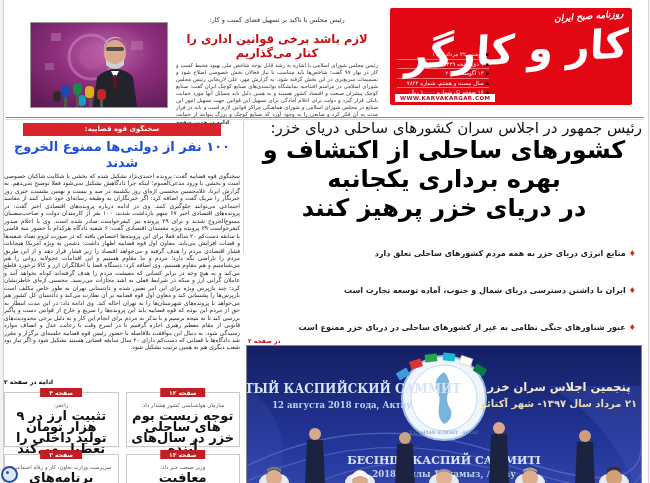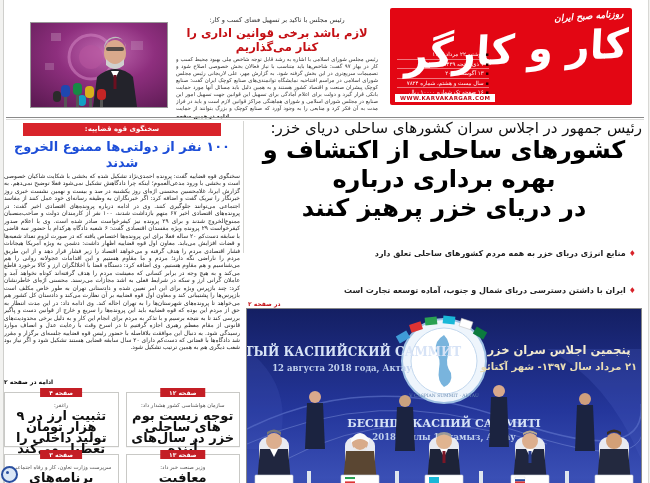--- a/index.html
+++ b/index.html
@@ -14,21 +14,21 @@
   .masthead .dates{position:absolute;left:7px;top:42px;width:92px;direction:rtl;}
   .masthead .dates .d{color:#fff;font-size:5.5px;line-height:8.6px;text-align:right;white-space:nowrap;border-bottom:1px solid rgba(255,255,255,.45);}
   .masthead .dates .d .sq{color:#2b0000;font-size:5px;margin-left:2px;}
   .masthead .site{position:absolute;left:5px;bottom:3px;background:#fff;color:#c00b18;font-size:5.5px;font-weight:bold;padding:1px 5px;letter-spacing:.4px;}
 
   
   .topstory{position:absolute;left:8px;top:14px;width:372px;height:98px;}
   .topstory .photo{position:absolute;left:22px;top:8px;width:136px;height:84px;border:1px solid #999;}
   .topstory .txt{position:absolute;left:168px;top:2px;width:202px;direction:rtl;}
   .topstory .kicker{font-size:6.5px;color:#333;text-align:center;line-height:9px;}
-  .topstory .head{font-size:11.5px;font-weight:bold;color:#c40f14;text-align:center;line-height:14px;margin:1px 0 2px;}
+  .topstory .head{font-size:11.5px;font-weight:bold;color:#c40f14;text-align:center;line-height:14px;margin:7px 0 2px;}
   .topstory .body{font-size:5.4px;line-height:7px;color:#333;text-align:justify;height:56px;overflow:hidden;}
   .topstory .cont{font-size:5.2px;font-weight:bold;color:#222;text-align:left;margin-top:1px;}
 
   .rule{position:absolute;left:6px;width:638px;border-top:1.5px solid #8a8a8a;}
   .rule2{position:absolute;left:6px;width:638px;border-top:1px solid #dcdcda;}
 
   
   .lead{position:absolute;left:246px;top:121px;width:396px;height:360px;}
   .lead .kicker{direction:rtl;text-align:right;padding-left:4px;font-size:15px;font-weight:400;color:#111;line-height:15px;}
   .lead .h1,.lead .h2{direction:rtl;text-align:center;font-size:24px;font-weight:bold;color:#000;line-height:29px;letter-spacing:-.5px;}
@@ -119,25 +119,26 @@
       <div class="cont">ادامه در همین صفحه</div>
     </div>
   </div>
 
   <div class="rule" style="top:117px"></div>
   <div class="rule2" style="top:119px"></div>
   <div class="vline"></div>
 
   <div class="lead">
     <div class="kicker">رئیس جمهور در اجلاس سران کشورهای ساحلی دریای خزر:</div>
-    <div class="h1">کشورهای ساحلی از اکتشاف و بهره برداری درباره</div>
+    <div class="h1">کشورهای ساحلی از اکتشاف و بهره برداری یکجانبه</div>
     <div class="h2">در دریای خزر پرهیز کنند</div>
     <div class="bullets">
       <div class="b"><span class="dm">♦</span><span>منابع انرژی دریای خزر به همه مردم کشورهای ساحلی تعلق دارد</span></div>
       <div class="b"><span class="dm">♦</span><span>ایران با داشتن دسترسی دریای شمال و جنوب، آماده توسعه تجارت است</span></div>
+      <div class="b"><span class="dm">♦</span><span>عبور شناورهای جنگی نظامی به غیر از کشورهای ساحلی در دریای خزر ممنوع است</span></div>
     </div>
     <div class="pref">در صفحه ۲</div>
 
     <svg class="photo" width="394" height="225" viewBox="0 0 394 225">
       <defs>
         <linearGradient id="seaBg" x1="0" y1="0" x2="0" y2="1">
           <stop offset="0%" stop-color="#141f63"></stop>
             <stop offset="45%" stop-color="#24369b"></stop>
             <stop offset="75%" stop-color="#3a4fb5"></stop>
             <stop offset="100%" stop-color="#2a3a96"></stop>

